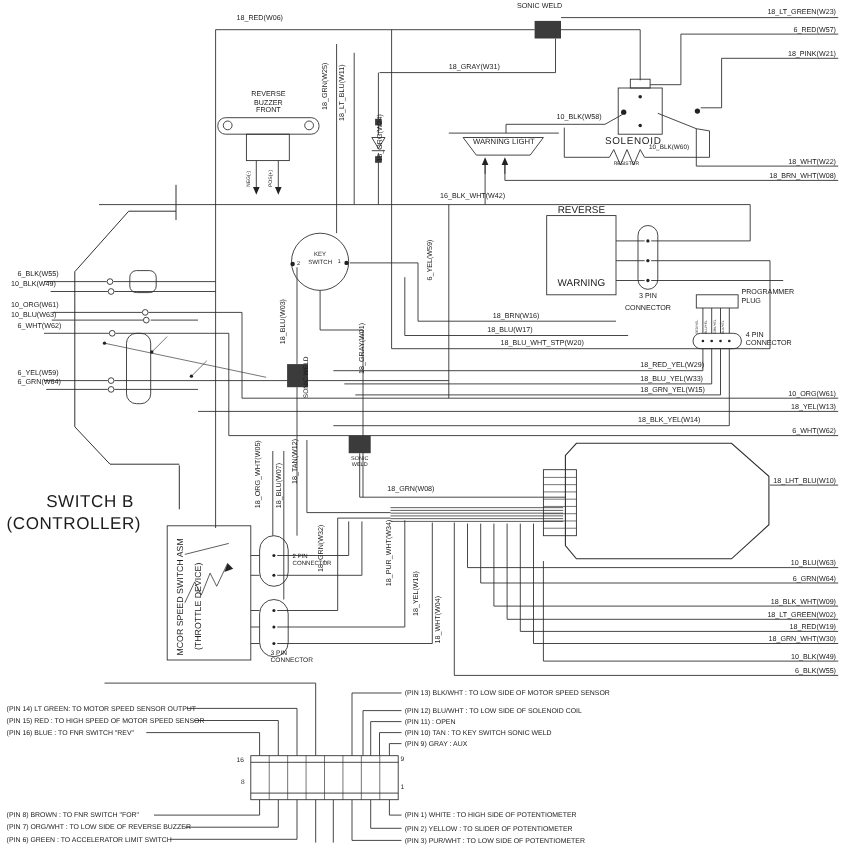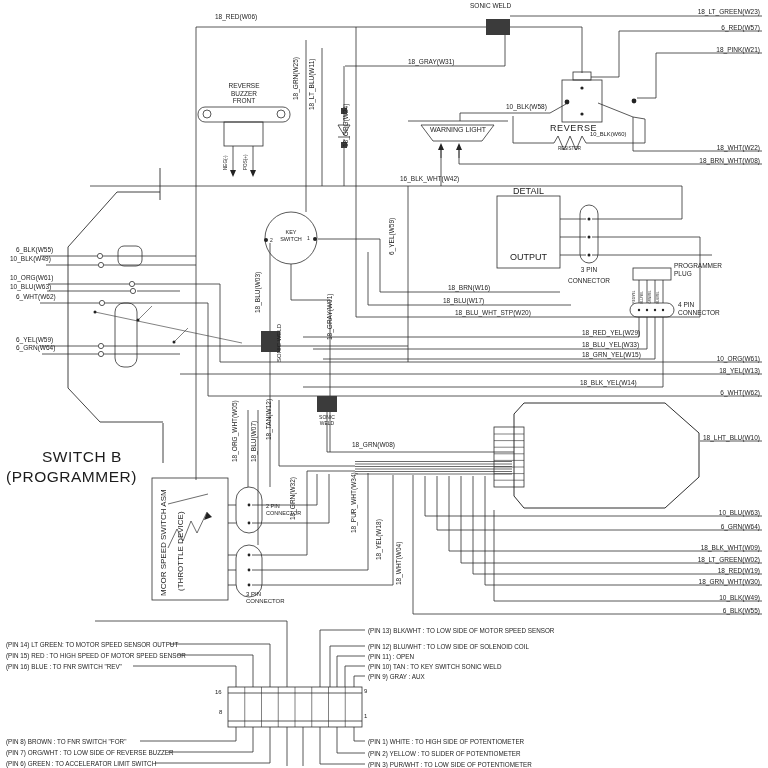--- a/index.html
+++ b/index.html
@@ -165,21 +165,21 @@
   <div class="vl" style="left:300px;top:92px">18_GRN(W25)</div>
   <div class="vl" style="left:316px;top:102px">18_LT_BLU(W11)</div>
   <div class="vl" style="left:350px;top:139px">18_ORG(W24)</div>
   <div class="lbl ctr" style="left:198px;top:82px;width:92px">REVERSE
 BUZZER
 FRONT</div>
   <div class="vl vs" style="left:229px;top:164px">NEG(-)</div>
   <div class="vl vs" style="left:249px;top:164px">POS(+)</div>
   <div class="lbl" style="left:506px;top:103px">10_BLK(W58)</div>
   <div class="lbl ctr" style="left:421px;top:126px;width:74px;font-size:7px">WARNING LIGHT</div>
-  <div class="comp lbl" style="left:550px;top:123px;letter-spacing:.6px">REVERSE</div>
+  <div class="comp lbl" style="left:550px;top:123px;letter-spacing:.6px">SOLENOID</div>
   <div class="lbl" style="left:590px;top:131px;font-size:5.8px">10_BLK(W60)</div>
   <div class="lbl tiny" style="left:558px;top:146px">RESISTOR</div>
   <div class="lbl ra" style="top:144px">18_WHT(W22)</div>
   <div class="lbl ra" style="top:157px">18_BRN_WHT(W08)</div>
   <div class="lbl" style="left:400px;top:175px">16_BLK_WHT(W42)</div>
 
   <div class="lbl" style="left:16px;top:246px">6_BLK(W55)</div>
   <div class="lbl" style="left:10px;top:255px">10_BLK(W49)</div>
   <div class="lbl" style="left:10px;top:274px">10_ORG(W61)</div>
   <div class="lbl" style="left:10px;top:283px">10_BLU(W63)</div>
@@ -189,22 +189,22 @@
 
   <div class="lbl ctr" style="left:264px;top:229px;width:54px;font-size:5.5px;line-height:6.5px">KEY
 SWITCH</div>
   <div class="lbl" style="left:270px;top:237px;font-size:5px">2</div>
   <div class="lbl" style="left:307px;top:235px;font-size:5px">1</div>
   <div class="vl" style="left:262px;top:305px">18_BLU(W03)</div>
   <div class="vl" style="left:283px;top:354px;font-size:6px">SONIC WELD</div>
   <div class="vl" style="left:334px;top:332px">18_GRAY(W01)</div>
   <div class="vl" style="left:396px;top:247px">6_YEL(W59)</div>
 
-  <div class="comp lbl" style="left:497px;top:186px;width:63px;text-align:center">DETAIL</div>
-  <div class="comp lbl" style="left:497px;top:252px;width:63px;text-align:center">OUTPUT</div>
+  <div class="comp lbl" style="left:497px;top:186px;width:63px;text-align:center">REVERSE</div>
+  <div class="comp lbl" style="left:497px;top:252px;width:63px;text-align:center">WARNING</div>
   <div class="lbl ctr" style="left:560px;top:264px;width:58px;line-height:11px">3 PIN
 CONNECTOR</div>
   <div class="lbl" style="left:674px;top:262px">PROGRAMMER
 PLUG</div>
   <div class="lbl" style="left:678px;top:301px">4 PIN
 CONNECTOR</div>
   <div class="vl plugw" style="left:636px;top:300px">RED/YEL</div>
   <div class="vl plugw" style="left:644px;top:300px">BLU/YEL</div>
   <div class="vl plugw" style="left:652px;top:300px">GRN/YEL</div>
   <div class="vl plugw" style="left:660px;top:300px">BLK/YEL</div>
@@ -225,21 +225,21 @@
   <div class="lbl ra" style="top:509px">10_BLU(W63)</div>
   <div class="lbl ra" style="top:523px">6_GRN(W64)</div>
   <div class="lbl ra" style="top:544px">18_BLK_WHT(W09)</div>
   <div class="lbl ra" style="top:556px">18_LT_GREEN(W02)</div>
   <div class="lbl ra" style="top:567px">18_RED(W19)</div>
   <div class="lbl ra" style="top:578px">18_GRN_WHT(W30)</div>
   <div class="lbl ra" style="top:594px">10_BLK(W49)</div>
   <div class="lbl ra" style="top:607px">6_BLK(W55)</div>
 
   <div class="bigtitle lbl" style="left:42px;top:448px">SWITCH B</div>
-  <div class="bigtitle lbl" style="left:6px;top:468px">(PROGRAMMER)</div>
+  <div class="bigtitle lbl" style="left:6px;top:468px">(CONTROLLER)</div>
   <div class="vl mcor" style="left:168px;top:587px">MCOR SPEED SWITCH ASM</div>
   <div class="vl mcor" style="left:185px;top:582px">(THROTTLE DEVICE)</div>
   <div class="lbl" style="left:266px;top:503px;font-size:5.5px;line-height:6.5px">2 PIN
 CONNECTOR</div>
   <div class="lbl" style="left:246px;top:591px;font-size:6px;line-height:7px">3 PIN
 CONNECTOR</div>
   <div class="lbl ctr" style="left:312px;top:414px;width:30px;font-size:5px;line-height:6px">SONIC
 WELD</div>
 
   <div class="vl" style="left:239px;top:454px">18_ORG_WHT(W05)</div>

